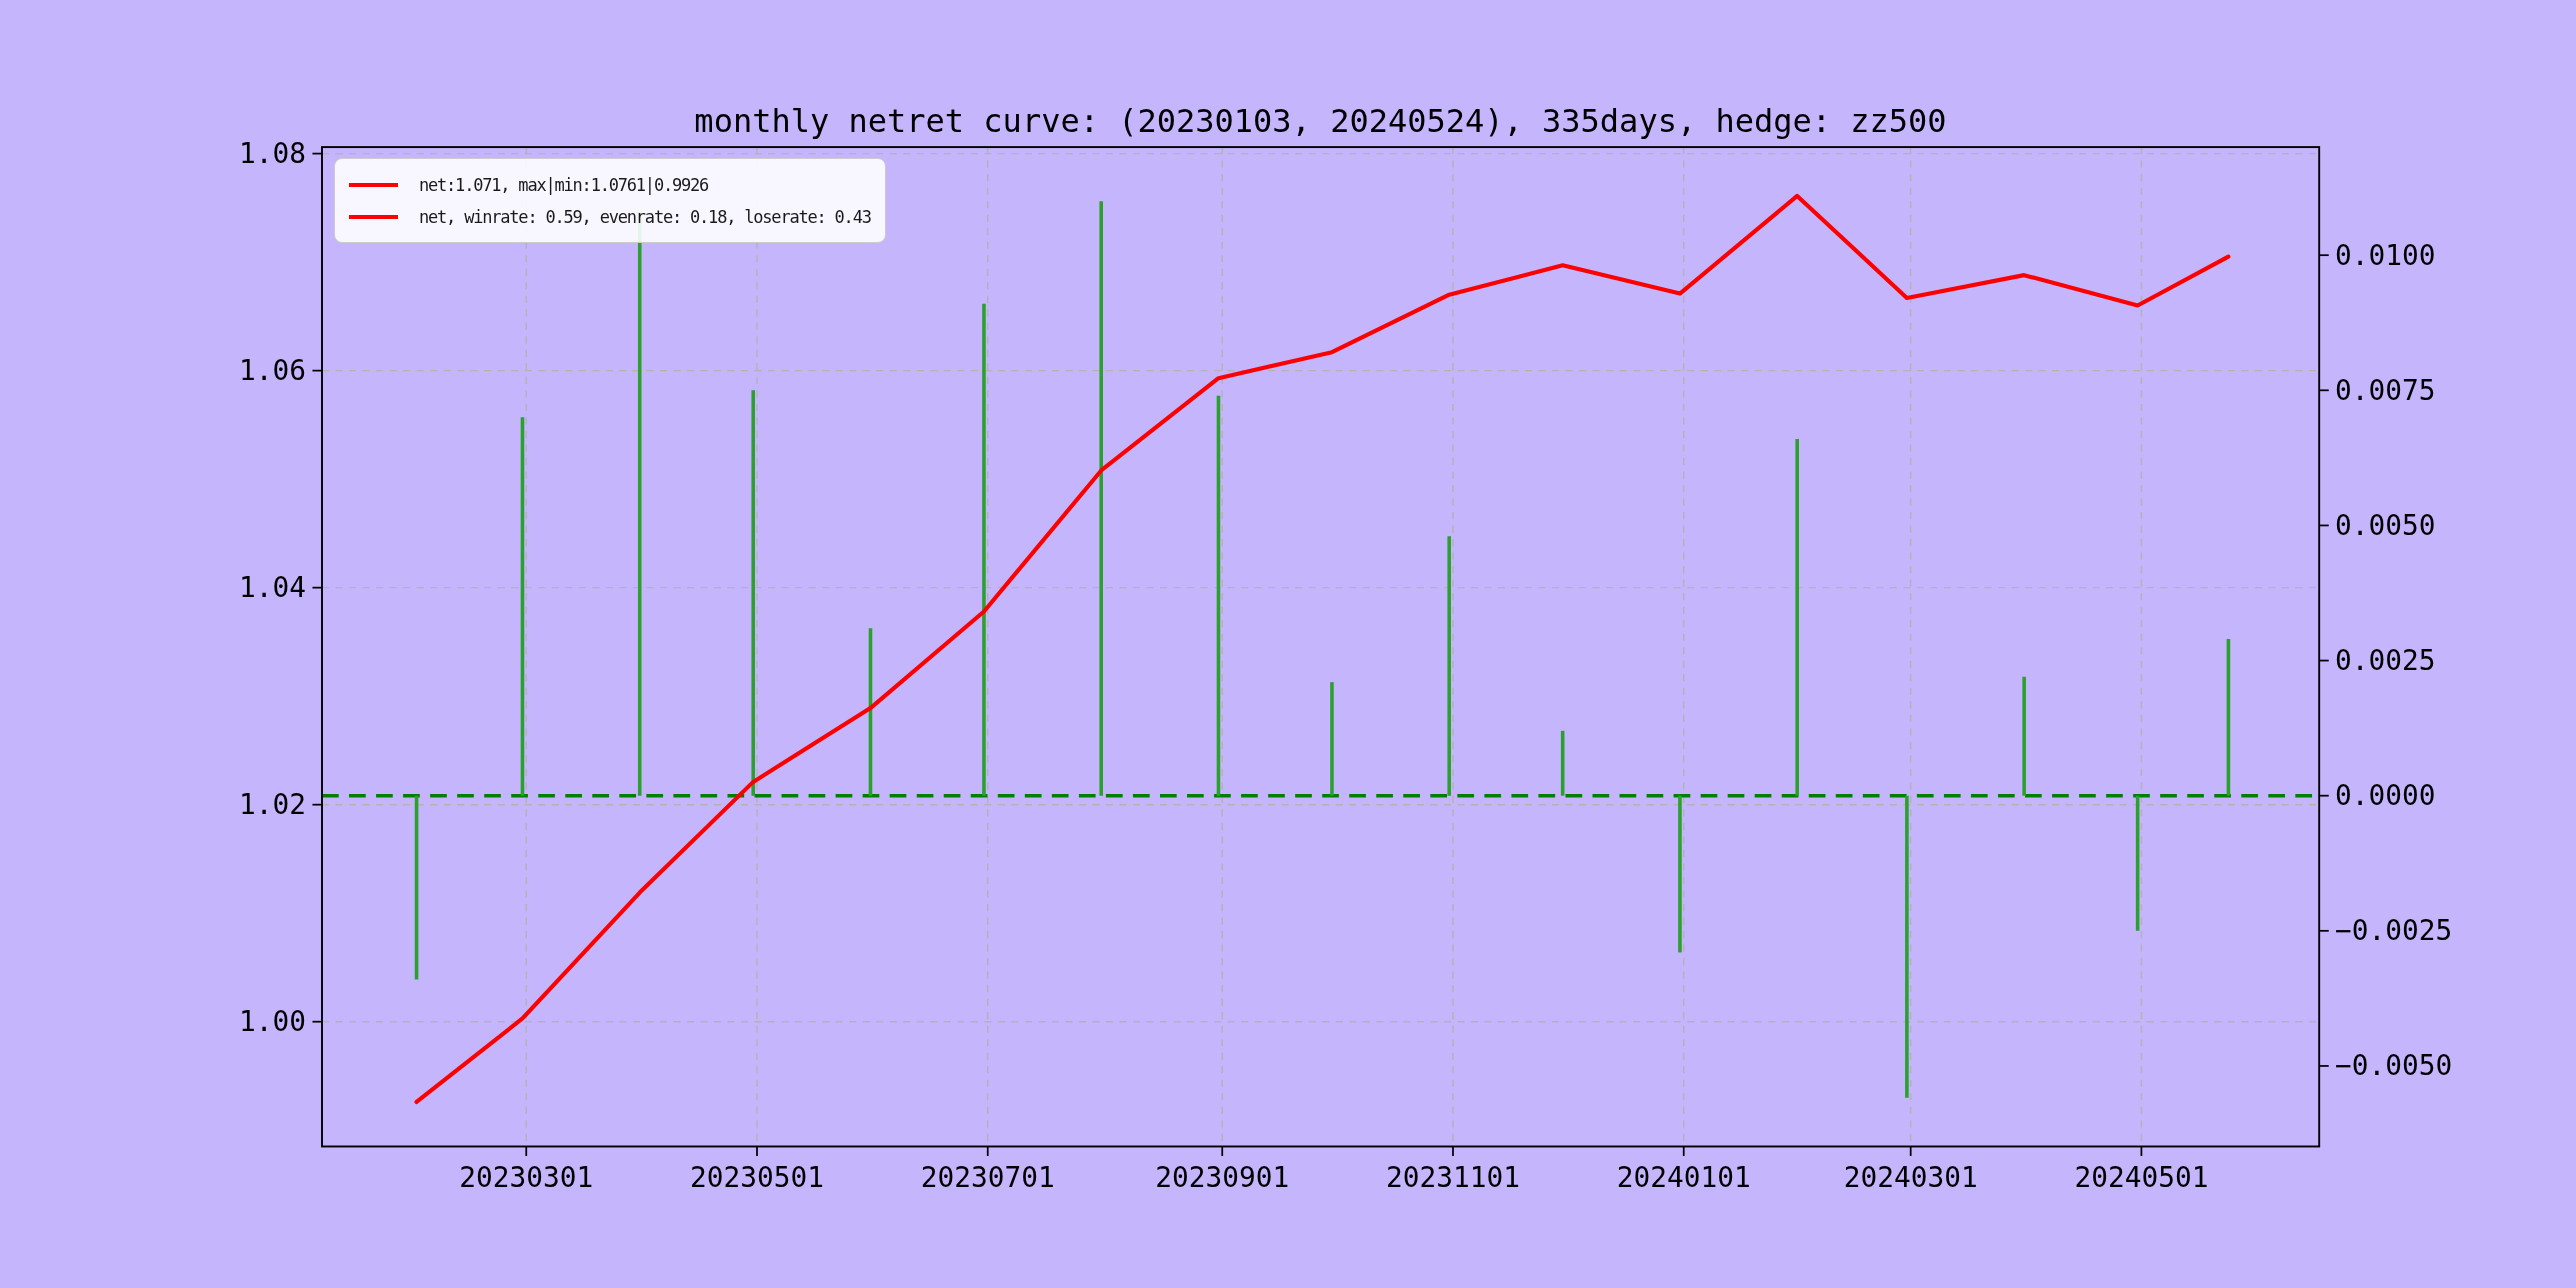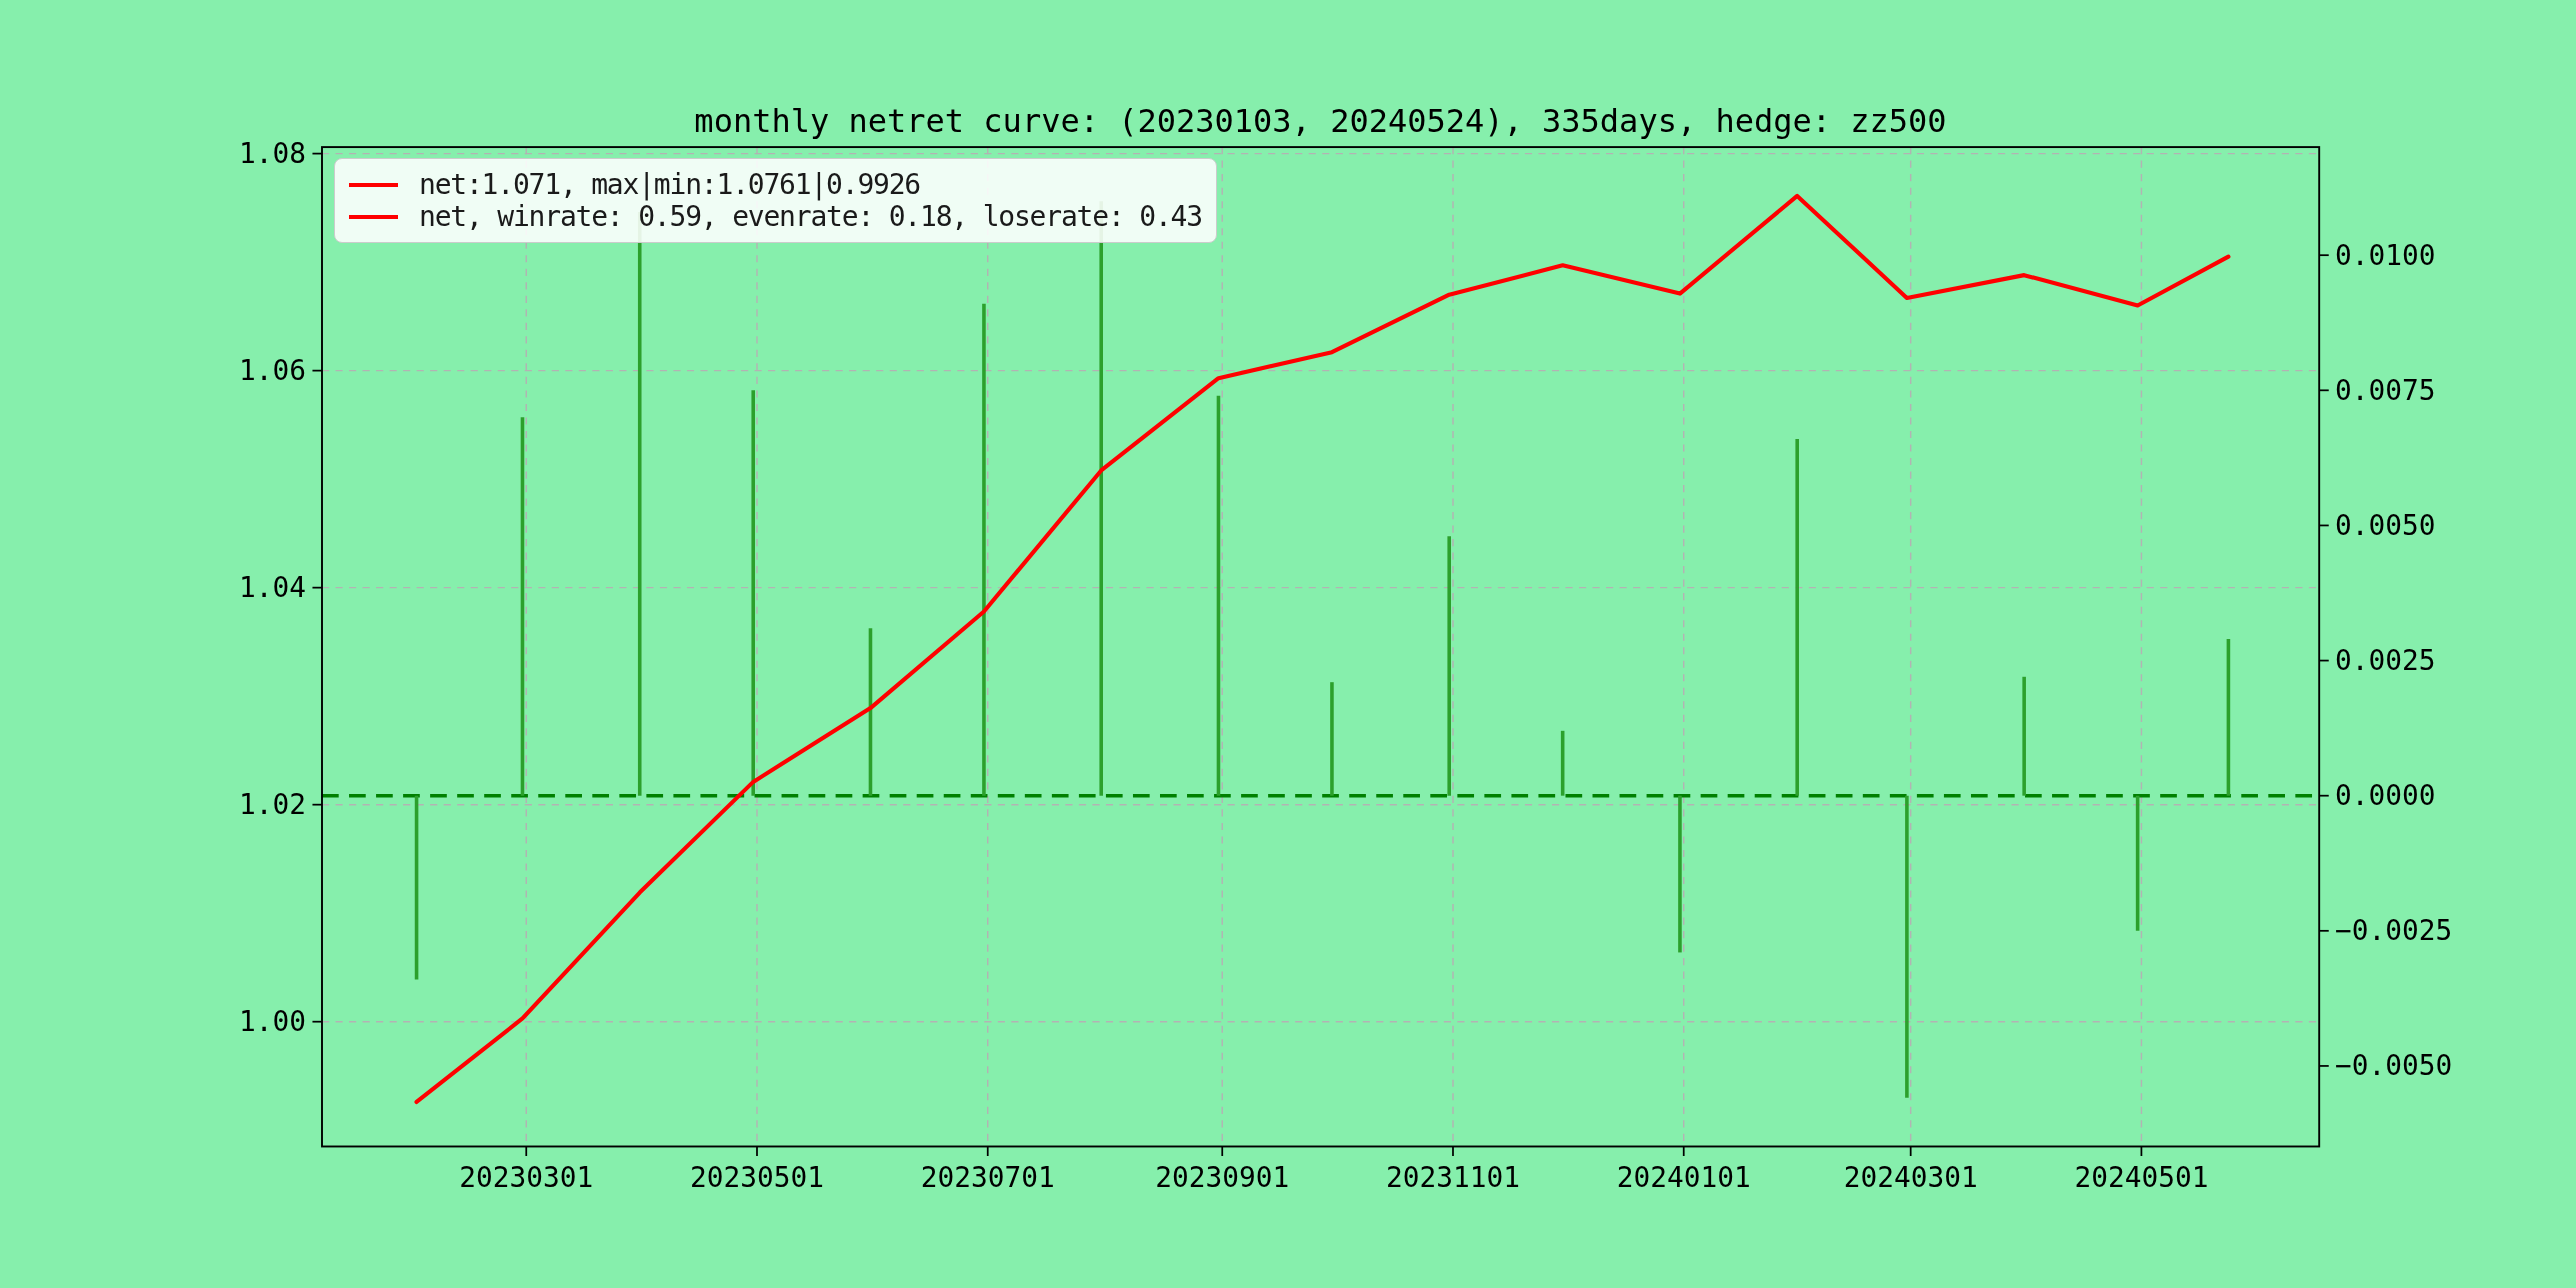--- a/index.html
+++ b/index.html
@@ -1,19 +1,19 @@
 <!DOCTYPE html>
 <html style="font-size:12.7px"><head>
 <meta charset="utf-8">
 <style>
   html,body{margin:0;padding:0;background:#ffffff;}
   .stage{
     position:relative;
     width:2576px;height:1288px;
-    background:#86efac;
+    background:#c4b5fd;
     font-family:"DejaVu Sans Mono", monospace;
     overflow:hidden;
   }
   .chart-title{
     position:absolute;
     left:322px;top:102px;width:1997px;
     text-align:center;
     font-size:32px;
     color:#000000;
     white-space:pre;
@@ -31,21 +31,21 @@
   .legend-row{
     display:flex;align-items:center;
     height:32px;
   }
   .legend-swatch{
     width:49px;height:4px;
     flex:0 0 49px;
   }
   .legend-label{
     margin-left:20.7px;
-    font-size:28px;
+    font-size:17px;
     letter-spacing:-1.2px;
     color:#1a1a1a;
     white-space:pre;
   }
 </style>
 </head>
 <body>
 
 <div class="stage">
 

